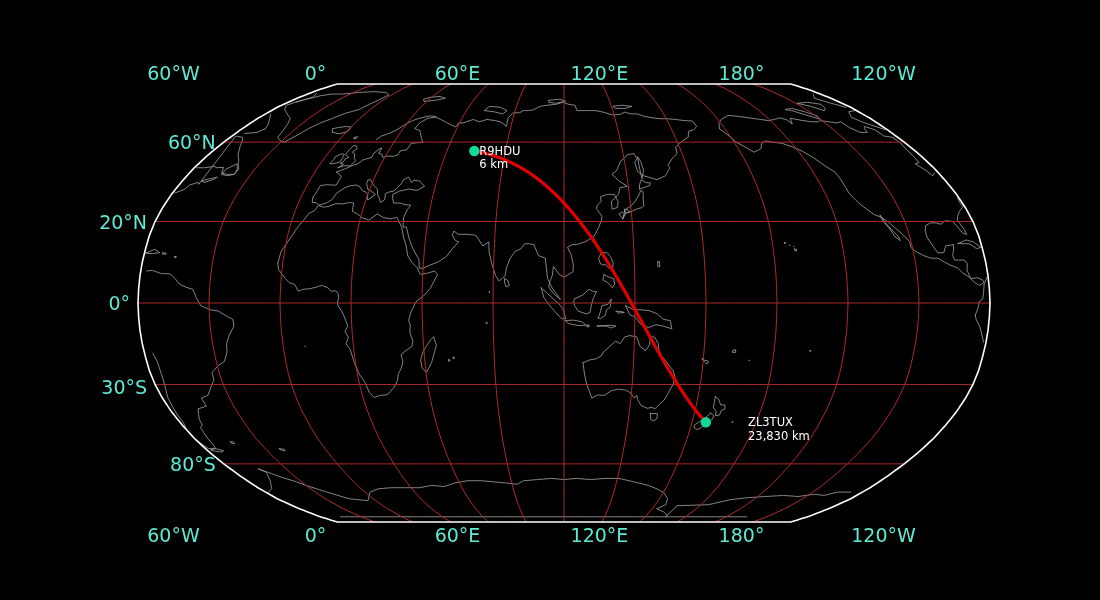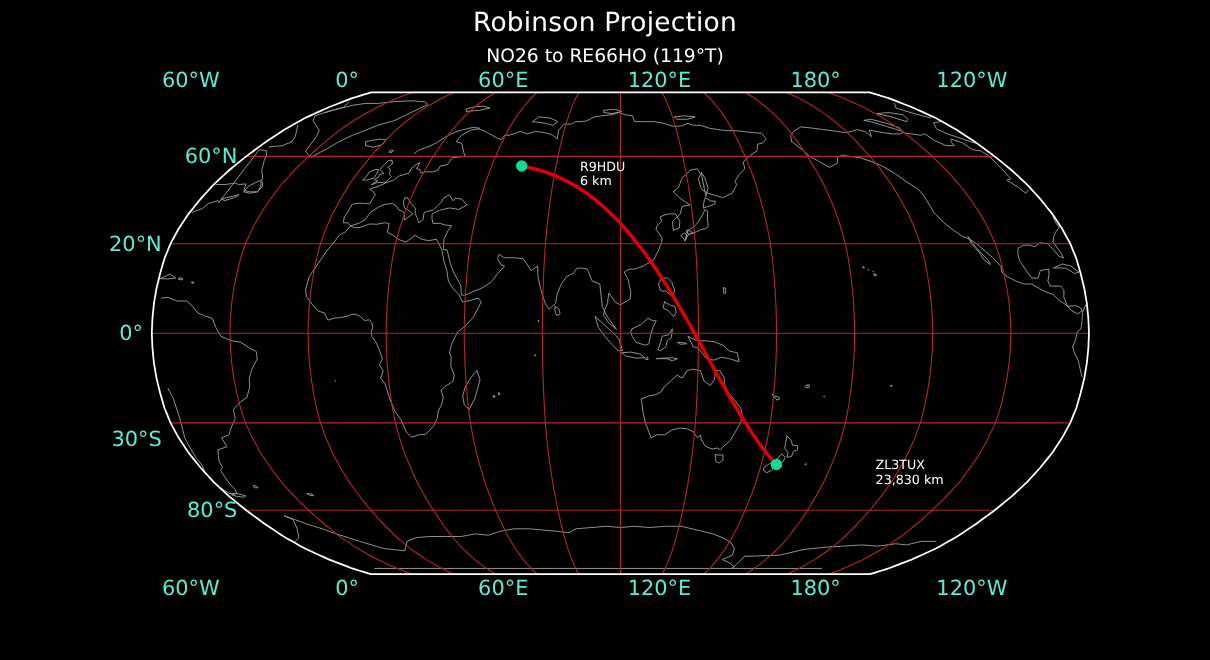--- a/index.html
+++ b/index.html
@@ -54,30 +54,27 @@
   }
   .lon-label { transform: translateX(-50%); }
   .lat-label { transform: translateY(-50%); text-align: left; }
   .marker-label {
     position: absolute;
     font-size: 11.5px;
     line-height: 13.5px;
     color: #ffffff;
     white-space: nowrap;
     pointer-events: none;
-    margin-left: 48px;
   }
 </style>
 </head>
 <body>
 
 <div id="root">
 
-  <div class="title">Robinson Projection</div>
-  <div class="subtitle">NO26 to RE66HO (119°T)</div>
 
   <svg class="mapsvg" id="mapsvg" viewBox="0 0 1100 600">
     <g id="coastlines">
         <path d="M277.83 263.08 L278.49 269.60 L281.55 273.67 L285.37 278.56 L289.11 282.63 L294.89 284.53 L298.08 291.05 L304.05 289.15 L308.79 288.88 L315.98 287.25 L319.60 285.89 L322.68 285.62 L327.76 287.79 L331.16 291.32 L335.90 290.78 L337.97 293.22 L338.82 297.57 L337.54 301.91 L338.05 305.72 L341.72 311.15 L344.21 316.58 L347.77 326.08 L345.03 331.51 L348.35 337.22 L346.10 343.73 L350.06 349.17 L354.42 362.74 L358.91 373.61 L364.66 381.75 L369.37 392.61 L374.22 397.50 L380.38 395.33 L386.97 394.79 L390.63 391.26 L394.21 387.18 L397.47 380.39 L398.41 373.61 L401.35 368.17 L402.90 361.39 L401.02 354.60 L404.91 351.34 L411.94 346.45 L412.95 341.02 L409.86 332.87 L410.21 324.72 L408.64 320.65 L410.34 313.86 L412.62 308.43 L416.10 301.64 L423.28 296.21 L430.51 288.06 L437.56 274.49 L434.69 270.96 L427.51 273.13 L420.38 274.49 L418.90 271.50 L417.24 267.70 L411.71 262.27 L407.64 255.48 L406.23 245.97 L403.66 237.83 L401.73 227.51 L399.24 221.80 L396.78 217.46 L389.69 218.82 L383.22 217.46 L377.33 213.93 L368.96 220.17 L361.76 217.46 L357.16 213.66 L352.24 211.21 L353.76 203.08 L349.53 202.54 L342.39 203.89 L335.85 203.62 L328.04 206.60 L323.37 207.14 L318.46 205.52 L314.32 210.67 L308.92 213.39 L303.64 220.17 L297.88 226.96 L292.27 235.11 L285.84 244.61 L281.12 251.40 L277.83 263.08" fill="none" stroke="#9a9a9a" stroke-width="0.85" stroke-linejoin="round" stroke-linecap="round"></path>
         <path d="M312.89 197.67 L316.72 191.73 L320.30 185.56 L326.70 184.75 L332.98 185.02 L336.06 185.29 L339.46 179.67 L341.30 177.02 L339.59 174.37 L336.11 171.99 L344.53 169.07 L352.86 165.41 L357.89 163.85 L362.87 159.95 L368.20 158.40 L371.80 157.36 L373.54 153.50 L378.90 149.20 L381.84 147.94 L378.66 153.50 L381.68 154.00 L382.75 157.36 L387.43 156.06 L393.25 156.32 L398.00 154.76 L400.17 150.97 L406.72 149.70 L411.16 143.39 L418.20 142.63 L422.82 142.12 L421.53 138.46 L419.87 130.41 L414.68 128.76 L419.61 122.93 L427.95 118.27 L435.56 117.18 L440.85 119.44 L447.45 122.93 L451.42 125.26 L455.87 126.90 L458.75 122.93 L463.10 122.93 L473.35 119.44 L479.24 121.77 L487.03 119.44 L495.19 120.60 L499.99 121.77 L502.98 123.40 L506.51 126.43 L507.88 118.27 L512.94 112.79 L519.53 112.79 L523.36 110.59 L528.24 110.59 L533.24 109.93 L540.29 106.30 L546.74 105.30 L556.22 104.29 L562.47 102.29 L568.67 104.29 L574.98 105.30 L577.00 110.59 L585.13 110.59 L594.88 110.59 L603.37 112.13 L612.39 114.98 L620.51 114.32 L624.70 112.13 L630.31 113.88 L636.94 113.88 L644.81 116.52 L655.84 118.27 L661.16 118.74 L667.98 118.74 L675.18 119.44 L684.41 120.60 L692.44 121.07 L696.66 126.43 L693.45 129.92 L688.69 131.14 L688.16 137.24 L682.49 140.90 L679.82 143.39 L675.62 147.18 L677.13 153.50 L671.97 158.65 L667.96 165.15 L669.78 167.75 L667.71 171.72 L665.57 175.70 L657.03 179.67 L643.58 175.70 L637.63 171.72 L634.80 162.55 L636.98 158.65 L633.85 153.50 L627.24 154.76 L623.99 158.65 L620.42 161.25 L616.72 170.40 L612.01 174.37 L619.15 181.00 L627.28 186.36 L619.93 187.71 L618.53 194.42 L614.51 198.48 L611.43 201.19 L612.06 209.31 L617.50 207.41 L618.05 201.19 L614.17 194.42 L608.71 194.42 L605.48 194.96 L600.15 197.13 L601.50 201.19 L597.32 205.25 L596.37 208.50 L601.89 216.10 L601.42 220.17 L598.31 228.32 L593.96 236.47 L584.82 241.90 L576.75 244.61 L572.11 244.61 L567.48 247.33 L571.00 254.12 L573.38 264.98 L572.94 271.77 L564.00 277.20 L559.29 274.49 L553.44 266.34 L552.22 275.84 L549.85 281.28 L548.65 286.71 L553.36 293.50 L560.45 299.47 L552.19 288.06 L547.50 278.56 L545.30 258.19 L538.33 255.48 L533.87 244.61 L529.25 243.80 L524.62 243.80 L521.00 248.69 L515.11 251.40 L510.24 258.19 L506.47 267.70 L505.11 275.84 L499.14 281.00 L495.68 275.84 L491.37 262.27 L489.03 251.40 L488.81 241.90 L482.79 245.97 L478.56 239.18 L475.34 235.11 L467.36 234.30 L458.16 234.30 L453.91 231.04 L452.32 235.11 L455.36 240.54 L458.73 241.90 L452.42 248.69 L446.05 256.83 L437.48 262.27 L430.30 264.98 L423.08 268.24 L419.32 268.24 L418.96 259.55 L412.90 248.69 L409.28 239.18 L406.38 226.96 L402.96 226.96 L403.56 217.46 L407.54 209.31 L410.75 205.25 L404.30 204.44 L400.23 203.08 L393.59 203.08 L392.70 198.48 L392.78 194.42 L399.33 191.20 L408.69 189.05 L416.91 190.39 L424.57 186.36 L421.33 182.87 L419.77 181.00 L413.69 180.20 L411.83 182.61 L408.53 177.02 L403.11 180.20 L401.25 183.68 L397.29 187.71 L394.01 190.93 L388.11 192.27 L385.44 193.61 L384.61 199.83 L380.48 202.54 L379.53 198.48 L377.51 194.42 L377.41 189.05 L373.63 185.02 L370.54 179.67 L367.88 179.94 L366.69 183.68 L367.71 189.05 L372.03 191.73 L375.33 194.42 L368.10 199.83 L367.22 199.83 L367.70 194.42 L366.39 192.27 L362.61 190.93 L359.99 186.90 L356.51 185.02 L349.74 185.83 L344.47 187.98 L336.70 193.08 L331.78 199.83 L326.09 203.08 L318.57 205.25 L316.36 202.54 L312.16 202.54 L312.89 197.67" fill="none" stroke="#9a9a9a" stroke-width="0.85" stroke-linejoin="round" stroke-linecap="round"></path>
         <path d="M338.06 167.75 L343.34 165.93 L350.66 165.67 L355.92 160.47 L354.05 158.65 L354.69 156.06 L354.46 153.50 L352.43 152.23 L357.16 148.44 L356.32 145.66 L353.25 145.91 L349.44 149.70 L345.61 154.00 L346.93 155.80 L348.89 157.36 L344.88 158.91 L344.46 160.47 L340.36 163.33 L343.50 164.11 L338.06 167.75" fill="none" stroke="#9a9a9a" stroke-width="0.85" stroke-linejoin="round" stroke-linecap="round"></path>
         <path d="M330.04 163.59 L332.50 163.85 L339.81 162.03 L341.88 158.91 L344.44 154.25 L341.28 154.00 L335.49 156.58 L334.10 159.17 L330.04 163.59" fill="none" stroke="#9a9a9a" stroke-width="0.85" stroke-linejoin="round" stroke-linecap="round"></path>
         <path d="M332.41 132.36 L339.23 133.83 L347.60 131.63 L351.05 127.13 L346.44 126.43 L338.13 127.59 L332.42 128.76 L332.41 132.36" fill="none" stroke="#9a9a9a" stroke-width="0.85" stroke-linejoin="round" stroke-linecap="round"></path>
         <path d="M376.46 139.68 L381.45 136.02 L388.74 133.58 L396.79 129.92 L405.69 124.10 L412.63 120.60 L419.44 118.27 L429.84 115.86 L436.05 116.52" fill="none" stroke="#9a9a9a" stroke-width="0.85" stroke-linejoin="round" stroke-linecap="round"></path>
         <path d="M622.86 218.82 L625.80 213.39 L629.06 212.03 L633.42 210.67 L636.62 209.04 L641.61 207.68 L643.84 206.06 L643.13 199.02 L643.17 191.73 L640.79 190.39 L639.25 194.42 L634.69 202.00 L630.75 206.33 L625.47 209.31 L622.86 218.82" fill="none" stroke="#9a9a9a" stroke-width="0.85" stroke-linejoin="round" stroke-linecap="round"></path>
@@ -189,21 +186,21 @@
       <div class="axis-label lon-label" style="left: 599.5px; top: 524px;">120°E</div>
       <div class="axis-label lon-label" style="left: 741.5px; top: 62px;">180°</div>
       <div class="axis-label lon-label" style="left: 741.5px; top: 524px;">180°</div>
       <div class="axis-label lon-label" style="left: 883.5px; top: 62px;">120°W</div>
       <div class="axis-label lon-label" style="left: 883.5px; top: 524px;">120°W</div>
       <div class="axis-label lon-label" style="left: 173.5px; top: 62px;">60°W</div>
       <div class="axis-label lon-label" style="left: 173.5px; top: 524px;">60°W</div>
       <div class="axis-label lat-label" style="right: 884.204px; top: 142.123px;">60°N</div>
       <div class="axis-label lat-label" style="right: 952.96px; top: 221.532px;">20°N</div>
       <div class="axis-label lat-label" style="right: 970px; top: 303px;">0°</div>
-      <div class="axis-label lat-label" style="right: 952.96px; top: 399px;">30°S</div>
+      <div class="axis-label lat-label" style="right: 952.96px; top: 387px;">30°S</div>
       <div class="axis-label lat-label" style="right: 884.204px; top: 463.877px;">80°S</div>
     </div>
   <div id="marker-labels">
       <div class="marker-label" style="left: 479.285px; top: 144.968px;">
         <div>R9HDU</div>
         <div>6 km</div>
       </div>
       <div class="marker-label" style="left: 748px; top: 416.32px;">
         <div>ZL3TUX</div>
         <div>23,830 km</div>

